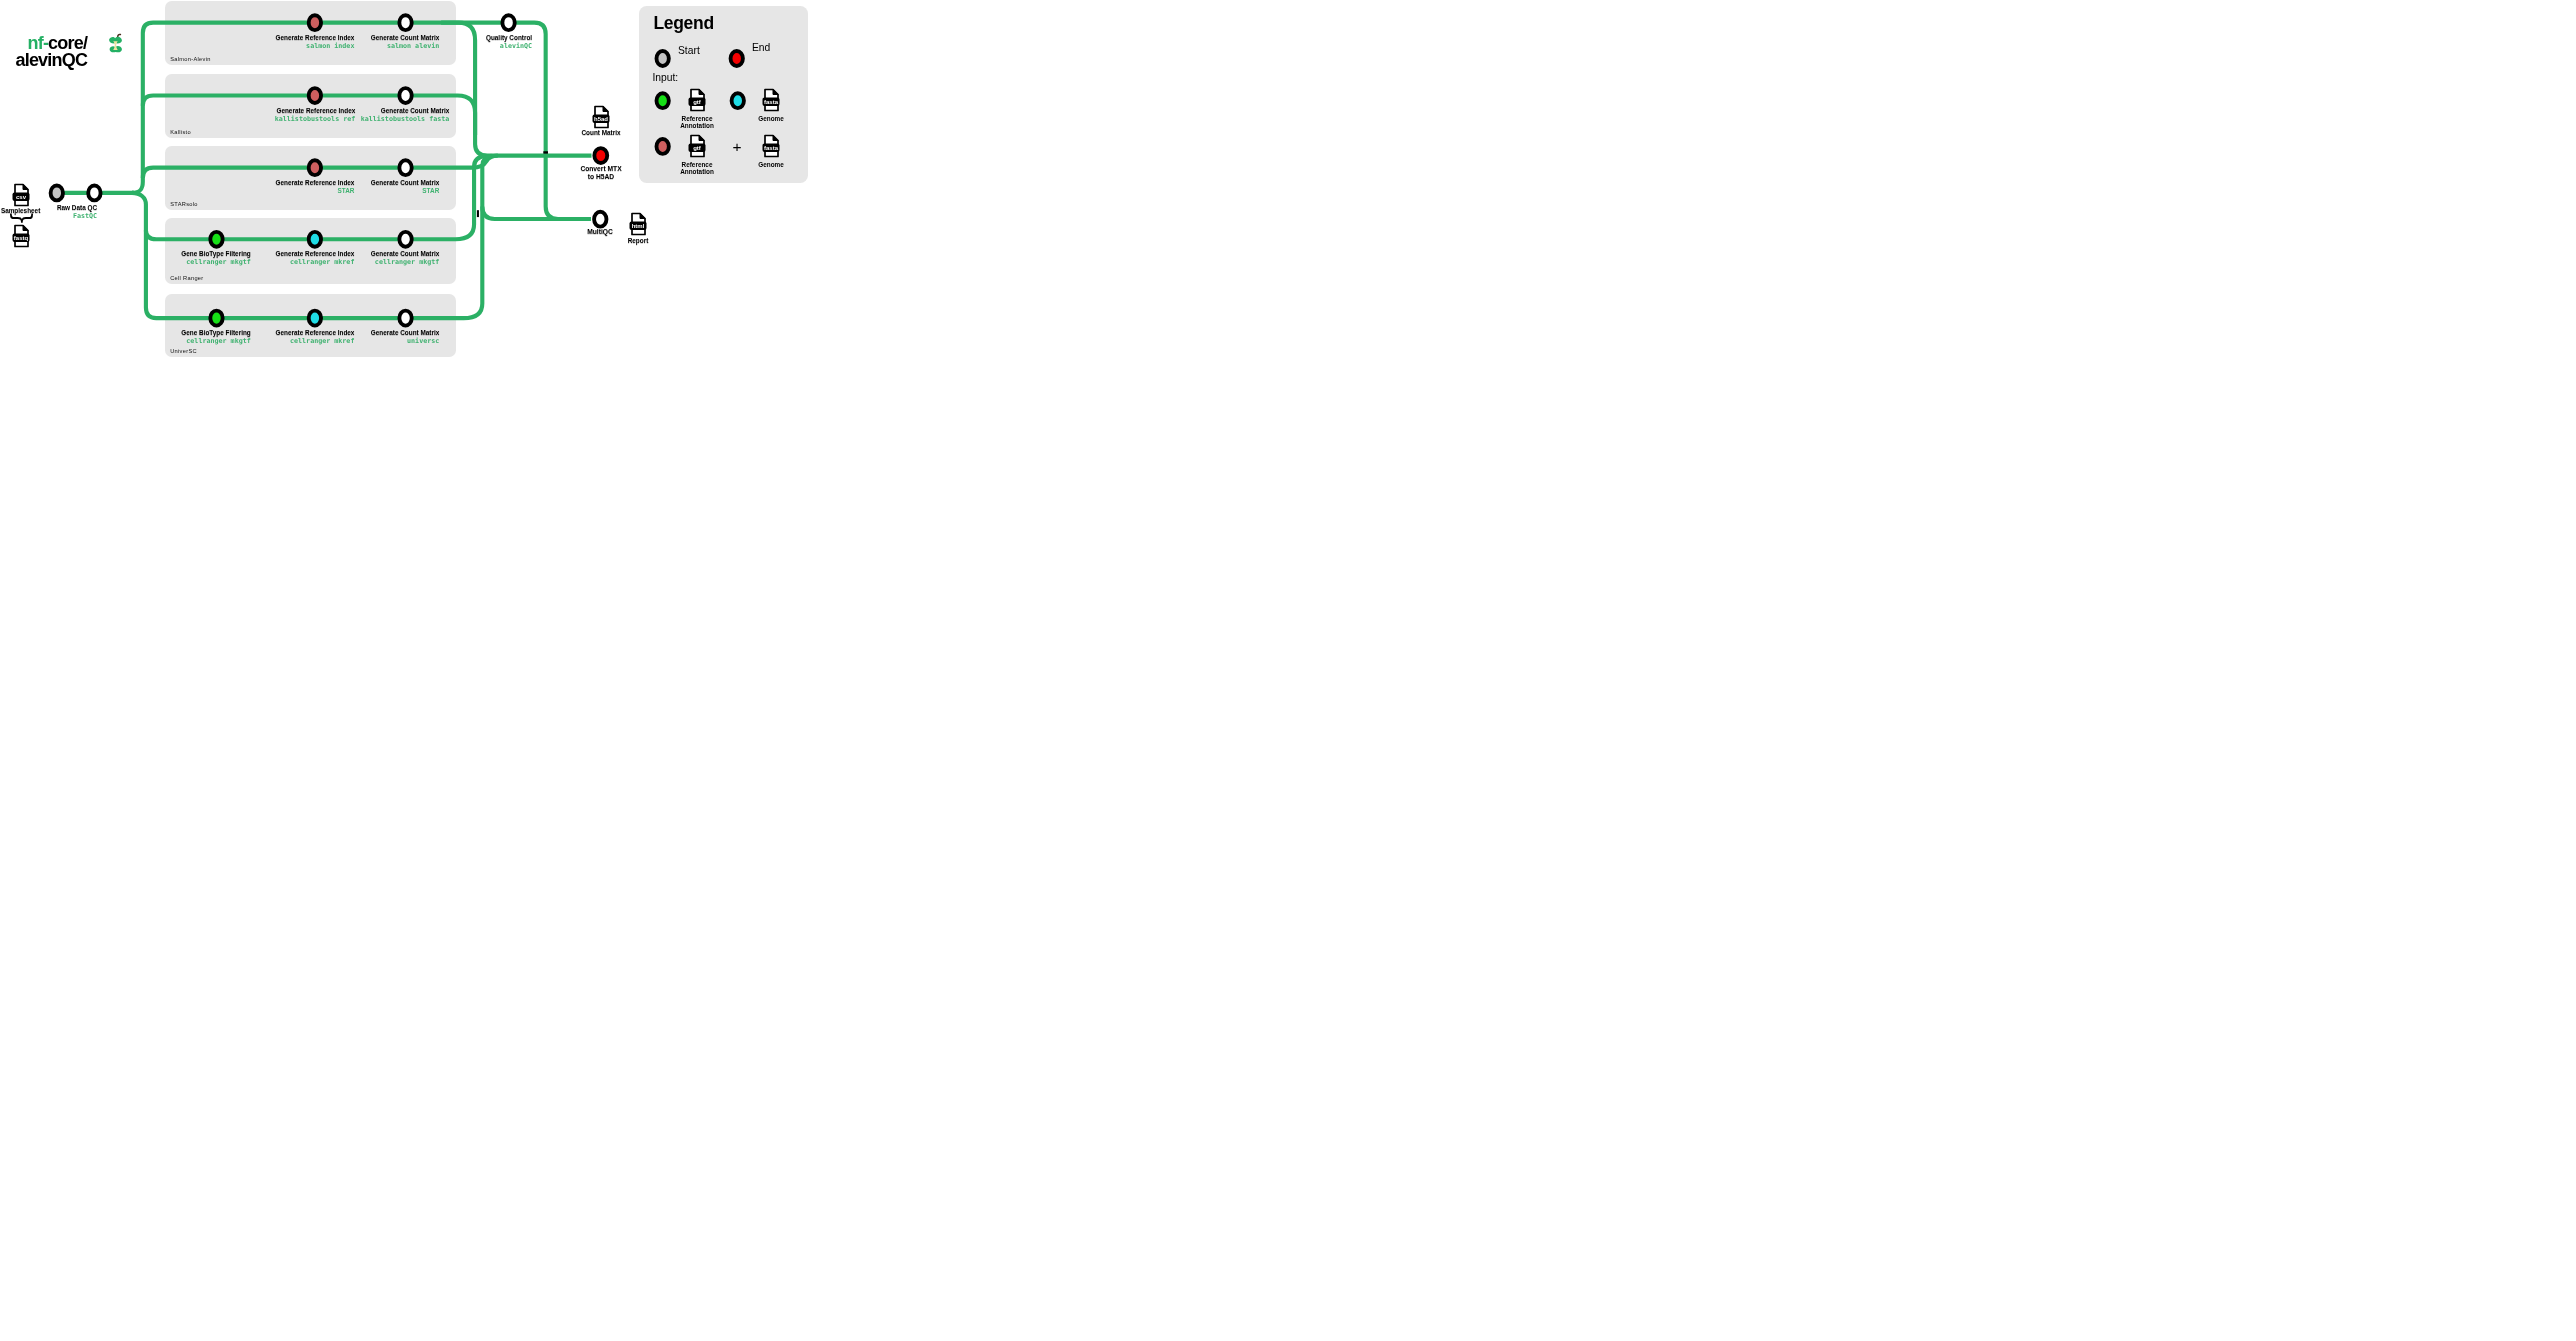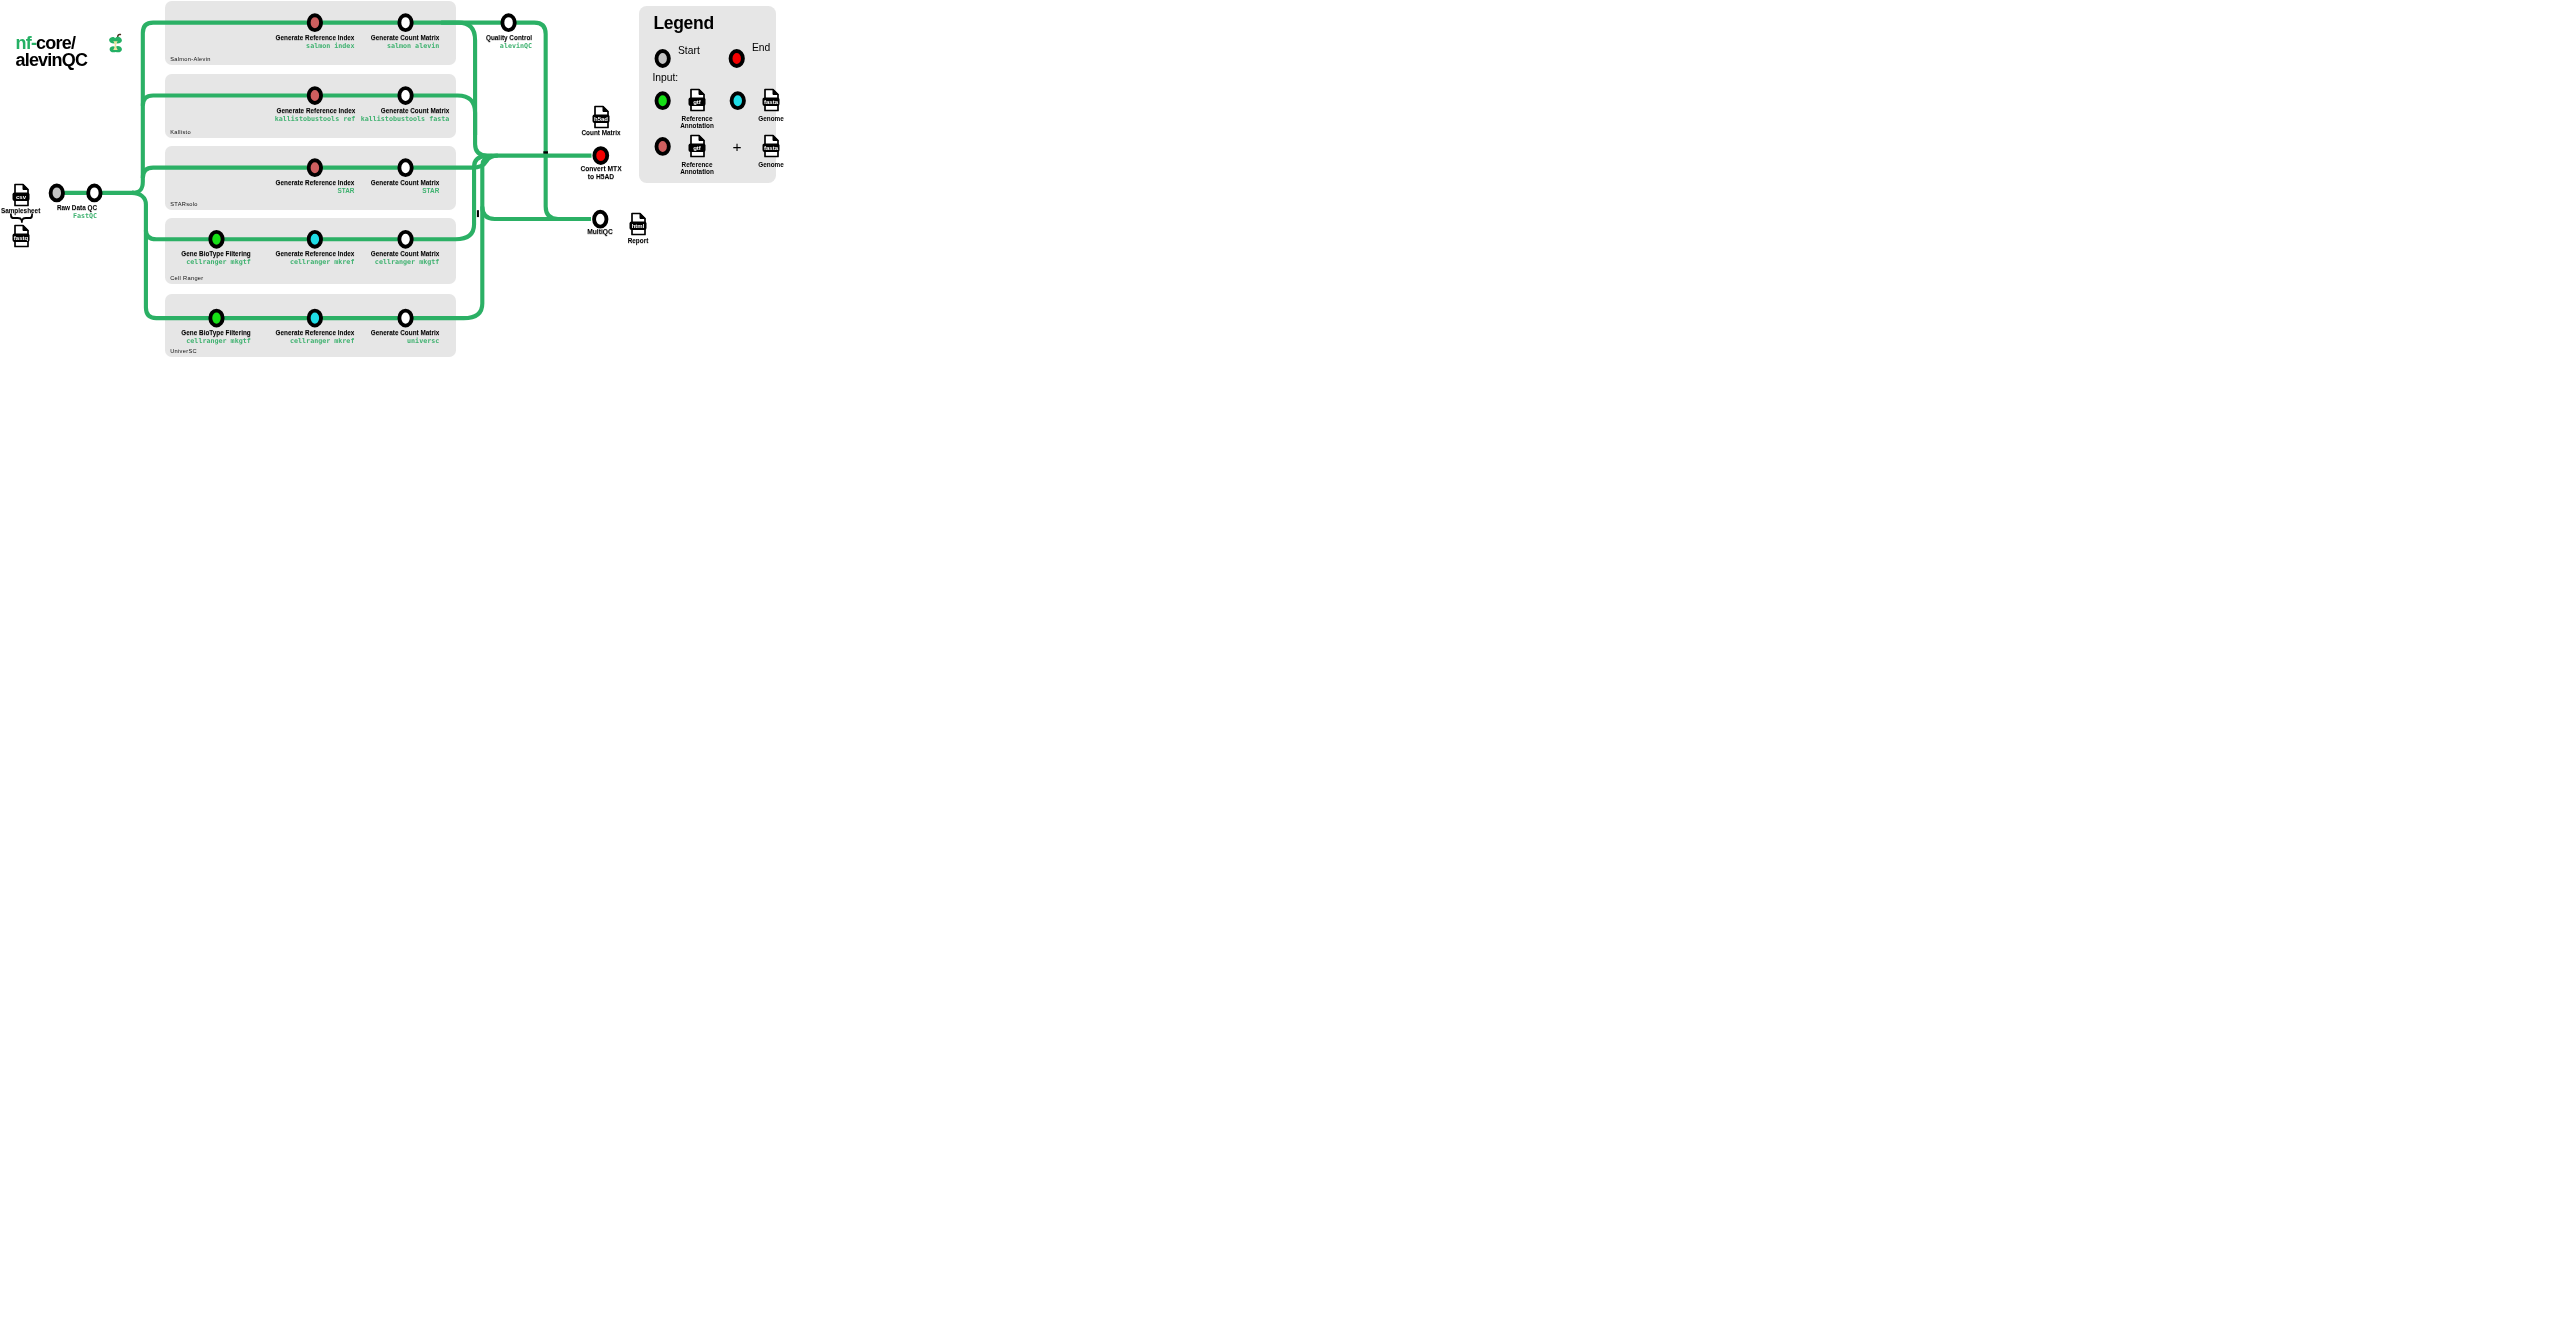--- a/index.html
+++ b/index.html
@@ -4,21 +4,21 @@
 <style>
   html,body{margin:0;padding:0;background:#fff;}
   .canvas{position:relative;width:808px;height:357px;background:#fff;overflow:hidden;
           font-family:"Liberation Sans",sans-serif;}
 
   
   .lane{position:absolute;left:165px;width:291px;background:var(--lane-gray);border-radius:6.7px;}
   .lane-label{position:absolute;left:5.2px;bottom:2.6px;font-size:5.7px;letter-spacing:0.3px;color:#111;}
 
   
-  .legend{position:absolute;left:639px;top:6.2px;width:137px;height:177px;
+  .legend{position:absolute;left:639px;top:6.2px;width:169px;height:177px;
           background:var(--lane-gray);border-radius:7.7px;}
   .legend-title{position:absolute;left:14.4px;top:7.2px;font-size:17.5px;font-weight:bold;
                 letter-spacing:-0.3px;color:#000;}
   .legend-text{position:absolute;font-size:10.3px;color:#000;}
   .legend-sub{position:absolute;transform:translateX(-50%);text-align:center;
               font-size:6.4px;line-height:7.2px;font-weight:bold;color:#000;}
   .legend-plus{position:absolute;font-size:15.5px;font-weight:normal;color:#000;
                transform:translate(-50%,-50%);}
 
   
@@ -45,21 +45,21 @@
   
   .file-icon{position:absolute;transform:translateX(-50%);}
   .file-icon .page{fill:#fff;stroke:#000;stroke-width:3.4;stroke-linejoin:round;}
   .file-icon .fold{fill:#000;stroke:#000;stroke-width:2;stroke-linejoin:round;}
   .file-icon .band{fill:#000;}
   .file-icon text{fill:#fff;font-family:"Liberation Sans",sans-serif;font-weight:bold;
                   font-size:12px;text-anchor:middle;}
 
   
   .logo{position:absolute;left:15.5px;top:35px;font-weight:bold;font-size:18px;line-height:17px;
-        letter-spacing:-0.8px;color:#000;}
+        letter-spacing:-0.8px;color:#000;text-align:right;}
   .logo .nf{color:var(--brand-green);}
   .apple{position:absolute;left:91px;top:-2.1px;}
 
   .brace{position:absolute;transform:translate(-50%,-50%) rotate(-90deg);
          font-size:24px;font-weight:normal;color:#000;font-family:"DejaVu Sans",sans-serif;}
 </style>
 </head>
 <body>
 
 <div class="canvas">

